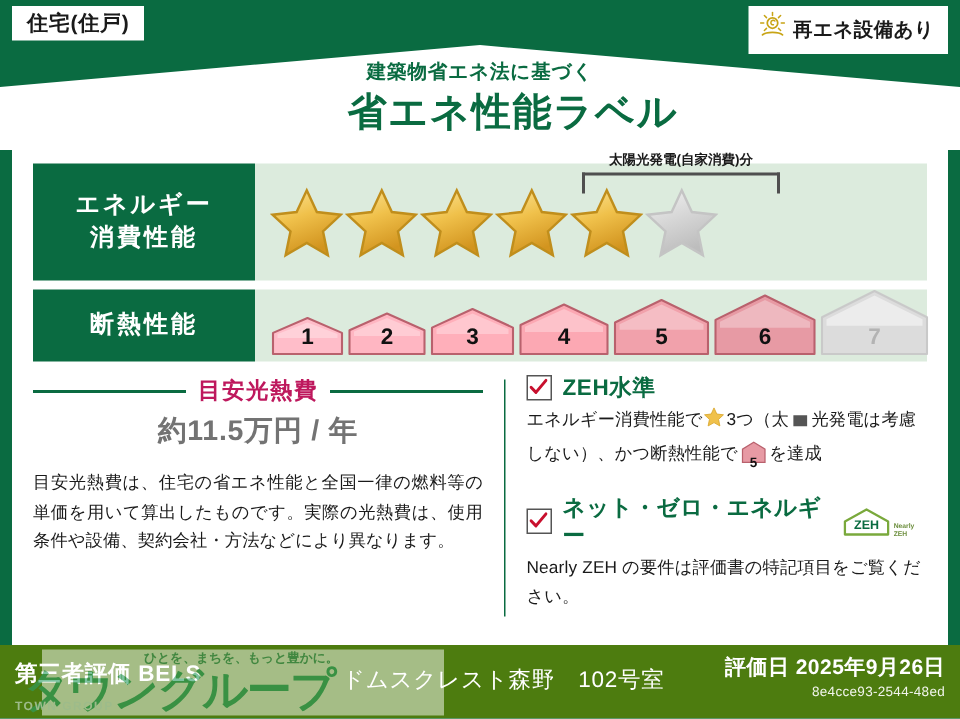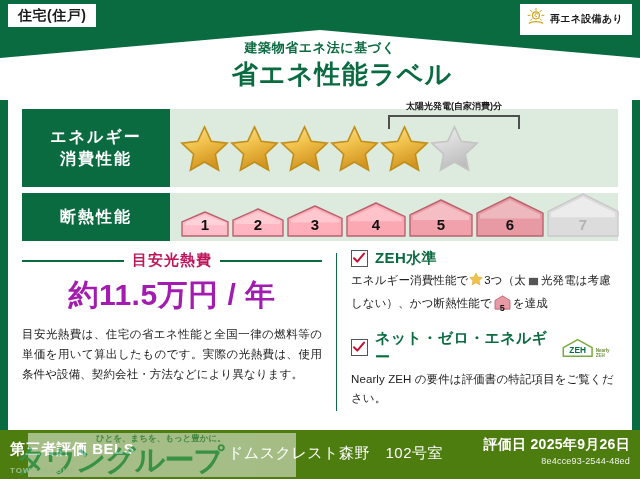--- a/index.html
+++ b/index.html
@@ -21,21 +21,21 @@
     position:absolute;left:8px;top:4px;background:#ffffff;
     padding:3px 10px 4px 10px;
     font-size:14px;font-weight:bold;color:#1a1a1a;letter-spacing:0.5px;
     z-index:4;line-height:1.15;
   }
   .tag-renew{
     position:absolute;right:8px;top:4px;background:#ffffff;
     padding:3px 9px 4px 6px;z-index:4;
     display:flex;align-items:center;gap:4px;
   }
-  .tag-renew .txt{font-size:10px;font-weight:bold;color:#1a1a1a;letter-spacing:0.3px;}
+  .tag-renew .txt{font-size:13px;font-weight:bold;color:#1a1a1a;letter-spacing:0.3px;}
   .title-wrap{position:absolute;left:0;top:40px;width:640px;text-align:center;z-index:5;}
   .title-sub{font-size:13px;font-weight:bold;color:#0a6b41;letter-spacing:0.6px;line-height:1.3;}
   .title-main{font-size:26px;font-weight:bold;color:#0a6b41;letter-spacing:1.2px;line-height:1.25;margin-top:1px;padding-left:44px;}
 
   
   .body-card{position:absolute;left:8px;top:93px;width:624px;height:337px;background:#ffffff;}
 
   
   .perf-row{position:absolute;left:14px;width:596px;display:flex;align-items:stretch;}
   .row-energy{top:16px;height:78px;}
@@ -72,21 +72,21 @@
   
   .lower{position:absolute;left:14px;top:156px;width:596px;height:168px;display:flex;}
   .col-left{width:300px;position:relative;}
   .divider-v{width:1px;background:#0a6b41;margin:4px 14px 6px 14px;}
   .col-right{flex:1;position:relative;}
 
   .cost-head{display:flex;align-items:center;gap:8px;justify-content:center;margin-top:2px;}
   .cost-head .hr{flex:1;height:2px;background:#0a6b41;}
   .cost-head .t{font-size:15px;font-weight:bold;color:#be185d;letter-spacing:1px;white-space:nowrap;}
   .cost-value{
-    text-align:center;font-size:30px;font-weight:bold;color:#a21caf;
+    text-align:center;font-size:19px;font-weight:bold;color:#737373;
     letter-spacing:0.5px;margin-top:8px;line-height:1.1;
   }
   .cost-note{
     margin-top:14px;font-size:11.5px;color:#1a1a1a;line-height:1.72;
     letter-spacing:0.1px;text-align:justify;
   }
 
   .zeh-block{margin-bottom:4px;}
   .zeh-title{display:flex;align-items:center;gap:7px;}
   .chk{

